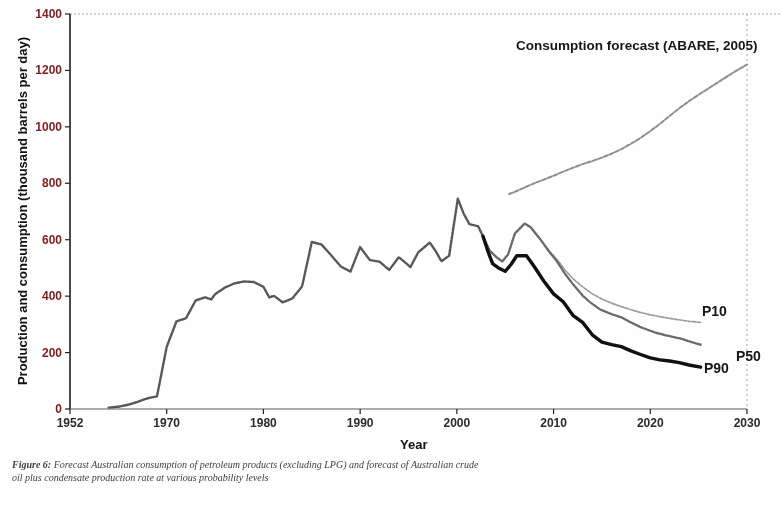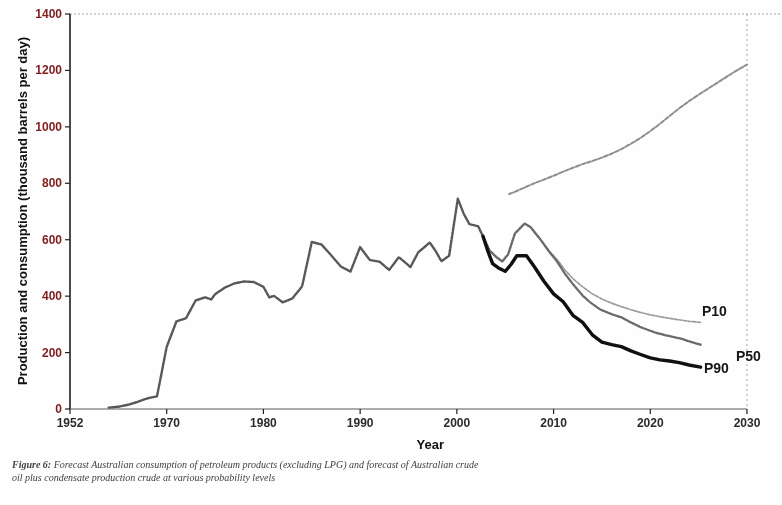--- a/index.html
+++ b/index.html
@@ -3,21 +3,21 @@
 <meta charset="utf-8">
 <style>
   html,body{margin:0;padding:0;background:#ffffff;}
   .page{position:relative;width:782px;height:505px;background:#fefefe;font-family:"Liberation Sans",sans-serif;overflow:hidden;}
   #plot{position:absolute;left:0;top:0;}
   .lbl{position:absolute;color:#1c1c1c;}
   .tick-label-y{width:50px;text-align:right;font-size:12px;font-weight:bold;color:#7f1d1d;}
   .tick-label-x{width:44px;text-align:center;font-size:12px;font-weight:bold;color:#2b2b2b;}
   .axis-title{font-weight:bold;font-size:13px;color:#111;}
   .y-axis-title{left:22px;top:211px;transform:translate(-50%,-50%) rotate(-90deg);white-space:nowrap;}
-  .x-axis-title{left:400px;top:437px;width:44px;text-align:right;}
+  .x-axis-title{left:400px;top:437px;width:44px;text-align:left;}
   .annot{position:absolute;font-weight:bold;color:#161616;white-space:nowrap;}
   .annot-consumption{left:516px;top:38px;font-size:13.5px;}
   .annot-production{left:602px;top:233px;font-size:13.5px;}
   .annot-p{font-size:14px;}
   .annot-p10{left:702px;top:303px;}
   .annot-p50{left:704px;top:348px;padding-left:32px;}
   .annot-p90{left:704px;top:360px;}
   .caption{position:absolute;left:12px;top:458px;width:772px;font-family:"Liberation Serif",serif;
            font-style:italic;font-size:10px;line-height:1.3;color:#404040;white-space:nowrap;}
   .caption .fig-num{font-weight:bold;}
@@ -52,31 +52,32 @@
       <polyline points="483.0,236.3 489.7,250.7 496.5,257.2 502.3,261.4 508.1,254.4 514.9,233.5 524.6,223.6 530.4,227.0 540.0,238.9 548.7,250.4 557.4,260.0 565.2,270.2 572.9,278.6 582.6,286.8 592.3,293.9 601.9,299.0 611.6,303.2 621.3,306.6 630.9,309.7 640.6,312.5 650.3,314.8 660.0,316.7 669.6,318.4 679.3,319.8 689.0,321.3 700.6,322.4" fill="none" stroke="#9b9b9b" stroke-width="1.7" stroke-linejoin="round" stroke-linecap="round" stroke-dasharray="3 1.6"></polyline>
       <polyline points="483.0,236.3 489.7,250.7 496.5,257.2 502.3,261.4 508.1,254.4 514.9,233.5 524.6,223.6 530.4,227.0 540.0,238.9 548.7,251.0 557.4,262.0 565.2,274.1 572.9,284.0 582.6,295.6 590.3,302.4 600.0,309.4 611.6,314.2 621.3,317.3 630.9,322.4 640.6,327.2 655.1,332.5 664.8,335.1 672.5,336.8 681.2,338.7 690.9,341.9 700.6,344.7" fill="none" stroke="#6a6a6a" stroke-width="2.3" stroke-linejoin="round" stroke-linecap="round" stroke-dasharray="3 1.3"></polyline>
       <polyline points="108.7,407.6 118.4,406.7 128.0,404.8 137.7,401.9 147.4,398.3 157.0,396.3 166.7,346.9 176.4,321.5 186.1,318.1 195.7,300.4 205.4,297.3 211.2,299.5 215.1,294.2 224.7,287.7 234.4,283.4 244.1,281.5 253.8,282.0 263.4,286.8 269.2,297.3 274.1,295.9 282.8,302.4 292.4,298.4 302.1,286.3 311.8,242.0 321.5,244.5 331.1,255.2 340.8,266.5 350.5,271.6 360.1,247.1 369.8,260.0 379.5,261.7 389.2,269.9 398.8,257.2 404.6,262.0 410.4,267.1 418.2,252.4 429.8,242.5 435.6,251.0 441.4,261.2 449.1,255.8 457.8,198.8 463.6,213.5 469.4,224.2 478.1,226.2 483.0,236.3" fill="none" stroke="#585858" stroke-width="2.4" stroke-linejoin="round" stroke-linecap="round" stroke-dasharray="3 1.3"></polyline>
       <polyline points="483.0,236.3 487.8,251.0 492.6,263.7 498.4,267.9 505.2,271.3 511.0,264.5 516.8,255.8 526.5,255.8 534.2,266.5 543.9,281.2 553.6,293.9 563.2,301.8 572.9,315.3 582.6,322.4 592.3,334.8 601.9,342.1 611.6,344.7 621.3,346.6 630.9,350.9 640.6,354.5 650.3,357.9 660.0,359.9 669.6,361.0 679.3,362.7 689.0,365.0 700.6,367.2" fill="none" stroke="#101010" stroke-width="3.4" stroke-linejoin="round" stroke-linecap="round"></polyline>
     </svg>
 
   <div class="lbl axis-title y-axis-title">Production and consumption (thousand barrels per day)</div>
 
   <div class="lbl axis-title x-axis-title">Year</div>
 
+  <div class="annot annot-consumption">Consumption forecast (ABARE, 2005)</div>
 
 
   <div class="annot annot-p annot-p10">P10</div>
 
   <div class="annot annot-p annot-p50">P50</div>
 
   <div class="annot annot-p annot-p90">P90</div>
 
   <div class="caption">
     <span class="fig-num">Figure 6: </span><span>Forecast Australian consumption of petroleum products (excluding LPG) and forecast of Australian crude</span><br>
-    <span>oil plus condensate production crude at various probability levels</span>
+    <span>oil plus condensate production rate at various probability levels</span>
   </div>
 
 <div class="lbl tick-label-y" style="left: 12px; top: 402px;">0</div>
     <div class="lbl tick-label-y" style="left: 12px; top: 345.571px;">200</div>
     <div class="lbl tick-label-y" style="left: 12px; top: 289.143px;">400</div>
     <div class="lbl tick-label-y" style="left: 12px; top: 232.714px;">600</div>
     <div class="lbl tick-label-y" style="left: 12px; top: 176.286px;">800</div>
     <div class="lbl tick-label-y" style="left: 12px; top: 119.857px;">1000</div>
     <div class="lbl tick-label-y" style="left: 12px; top: 63.4286px;">1200</div>
     <div class="lbl tick-label-y" style="left: 12px; top: 7px;">1400</div>

